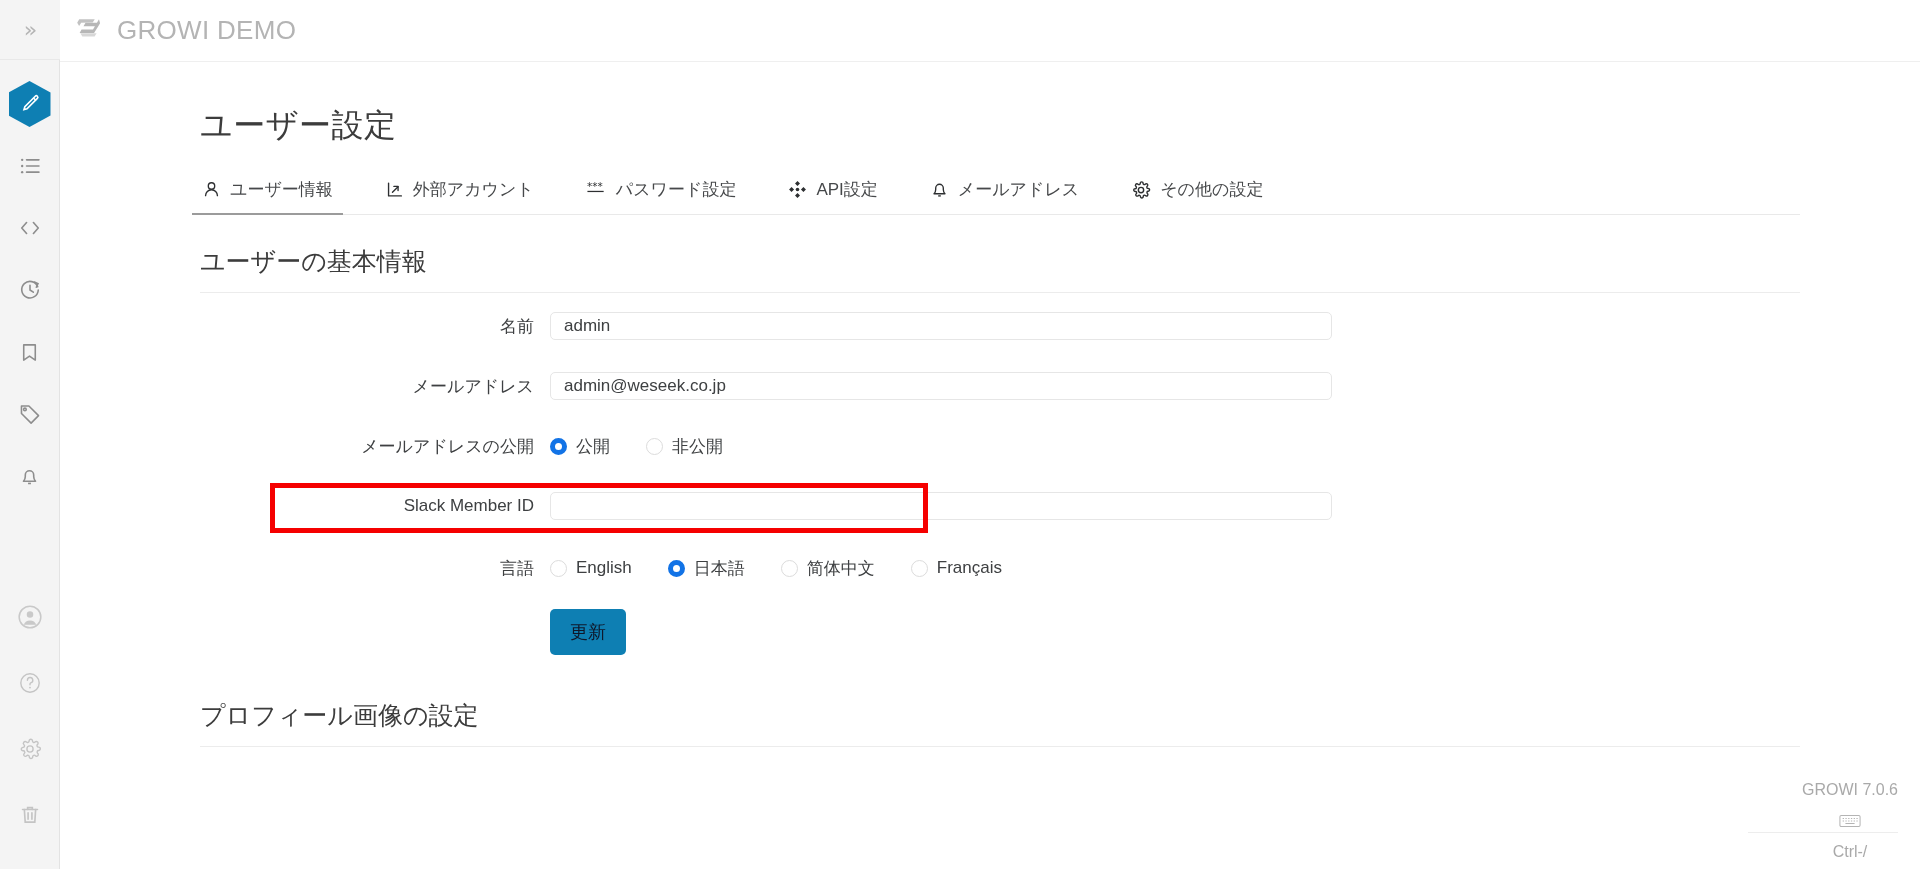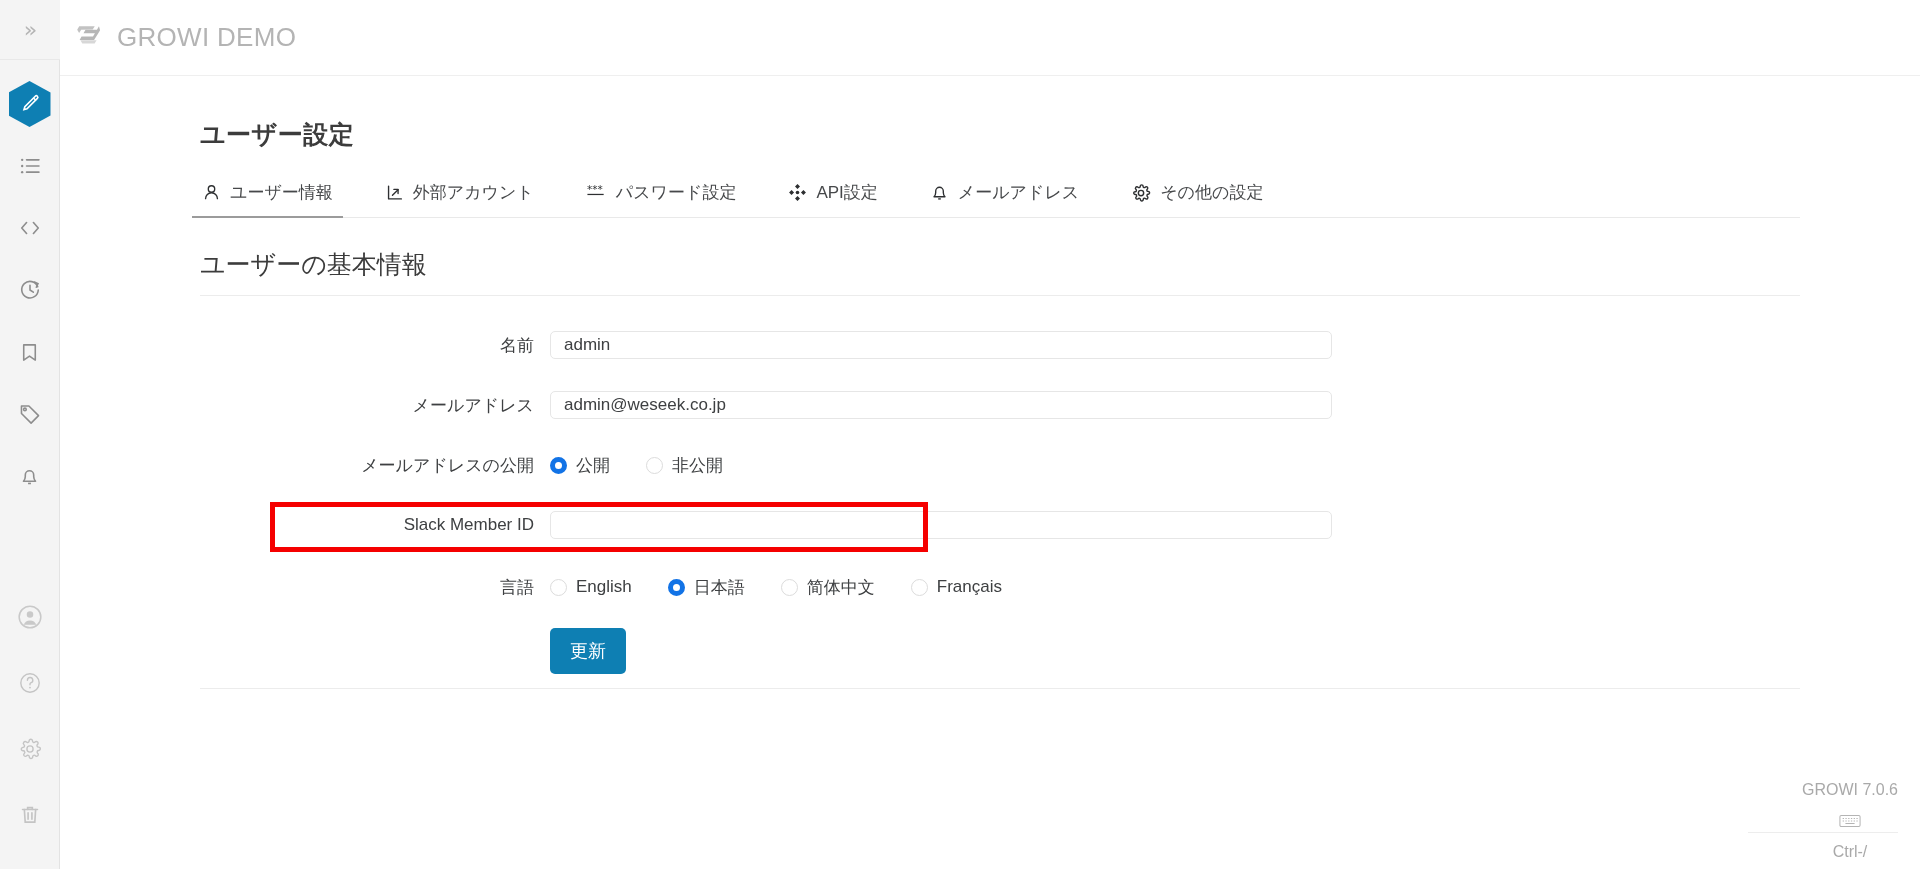--- a/index.html
+++ b/index.html
@@ -71,21 +71,21 @@
 
   
   .main {
     flex: 1 1 auto;
     height: 869px;
     position: relative;
     background: #fff;
     overflow: hidden;
   }
   .topbar {
-    height: 76px;
+    height: 62px;
     display: flex;
     align-items: center;
     padding-left: 14px;
     border-bottom: 1px solid #efefef;
   }
   .brand {
     display: flex; align-items: center; gap: 12px;
     cursor: pointer;
   }
   .brand-logo { color: #b7b7b7; display:block; }
@@ -97,22 +97,22 @@
   }
 
   .content {
     padding: 0 0 0 0;
   }
   .inner {
     margin-left: 140px;
     width: 1600px;
   }
   .page-title {
-    font-size: 25px;
-    font-weight: 700;
+    font-size: 32px;
+    font-weight: 400;
     color: #3c3c3c;
     padding-top: 42px;
     letter-spacing: .5px;
   }
 
   
   .tabs {
     display: flex;
     align-items: flex-start;
     margin-top: 26px;
@@ -144,21 +144,21 @@
     color: #3c3c3c;
     margin-top: 30px;
   }
   .section-rule {
     border-bottom: 1px solid #ececec;
     margin-top: 14px;
     width: 1600px;
   }
 
   
-  .form { margin-top: 28px; position: relative; }
+  .form { margin-top: 12px; position: relative; }
   .row {
     display: flex;
     align-items: center;
     margin-bottom: 18px;
     height: 42px;
   }
   .row.tall { height: 46px; }
   .lbl {
     width: 350px;
     text-align: right;
@@ -208,21 +208,21 @@
     border: 5px solid #f50000;
     background: transparent;
     pointer-events: none;
     z-index: 5;
   }
 
   .btn-row { display: flex; margin-top: 10px; }
   .btn-spacer { width: 350px; }
   .btn-update {
     background: #0e7fb3;
-    color: #ffffff;
+    color: #0f172a;
     border: none;
     border-radius: 5px;
     font-size: 18px;
     padding: 11px 20px;
     cursor: pointer;
     font-family: "Liberation Sans", "DejaVu Sans", sans-serif;
   }
 
   .section-title2 {
     font-size: 25px;
@@ -516,20 +516,21 @@
           </div>
 
           <div class="btn-row">
             <div class="btn-spacer"></div>
             <button class="btn-update">更新</button>
           </div>
 
           <div class="hl-box" id="hl-lang" style="left: 70px; top: 178px; width: 658px; height: 50px; border-color: rgb(245, 0, 0);"></div>
         </div>
 
+        <h2 class="section-title2">プロフィール画像の設定</h2>
         <div class="section-rule"></div>
       </div>
     </div>
 
     <div class="footer-sep"></div>
     <div class="footer">
       <span>GROWI 7.0.6</span>
       <span class="kbd-ico">
         <svg width="22" height="16" viewBox="0 0 24 16" fill="none" stroke="#b4b4b4" stroke-width="1.1">
           <rect x="1" y="2" width="22" height="12" rx="1.4"></rect>

